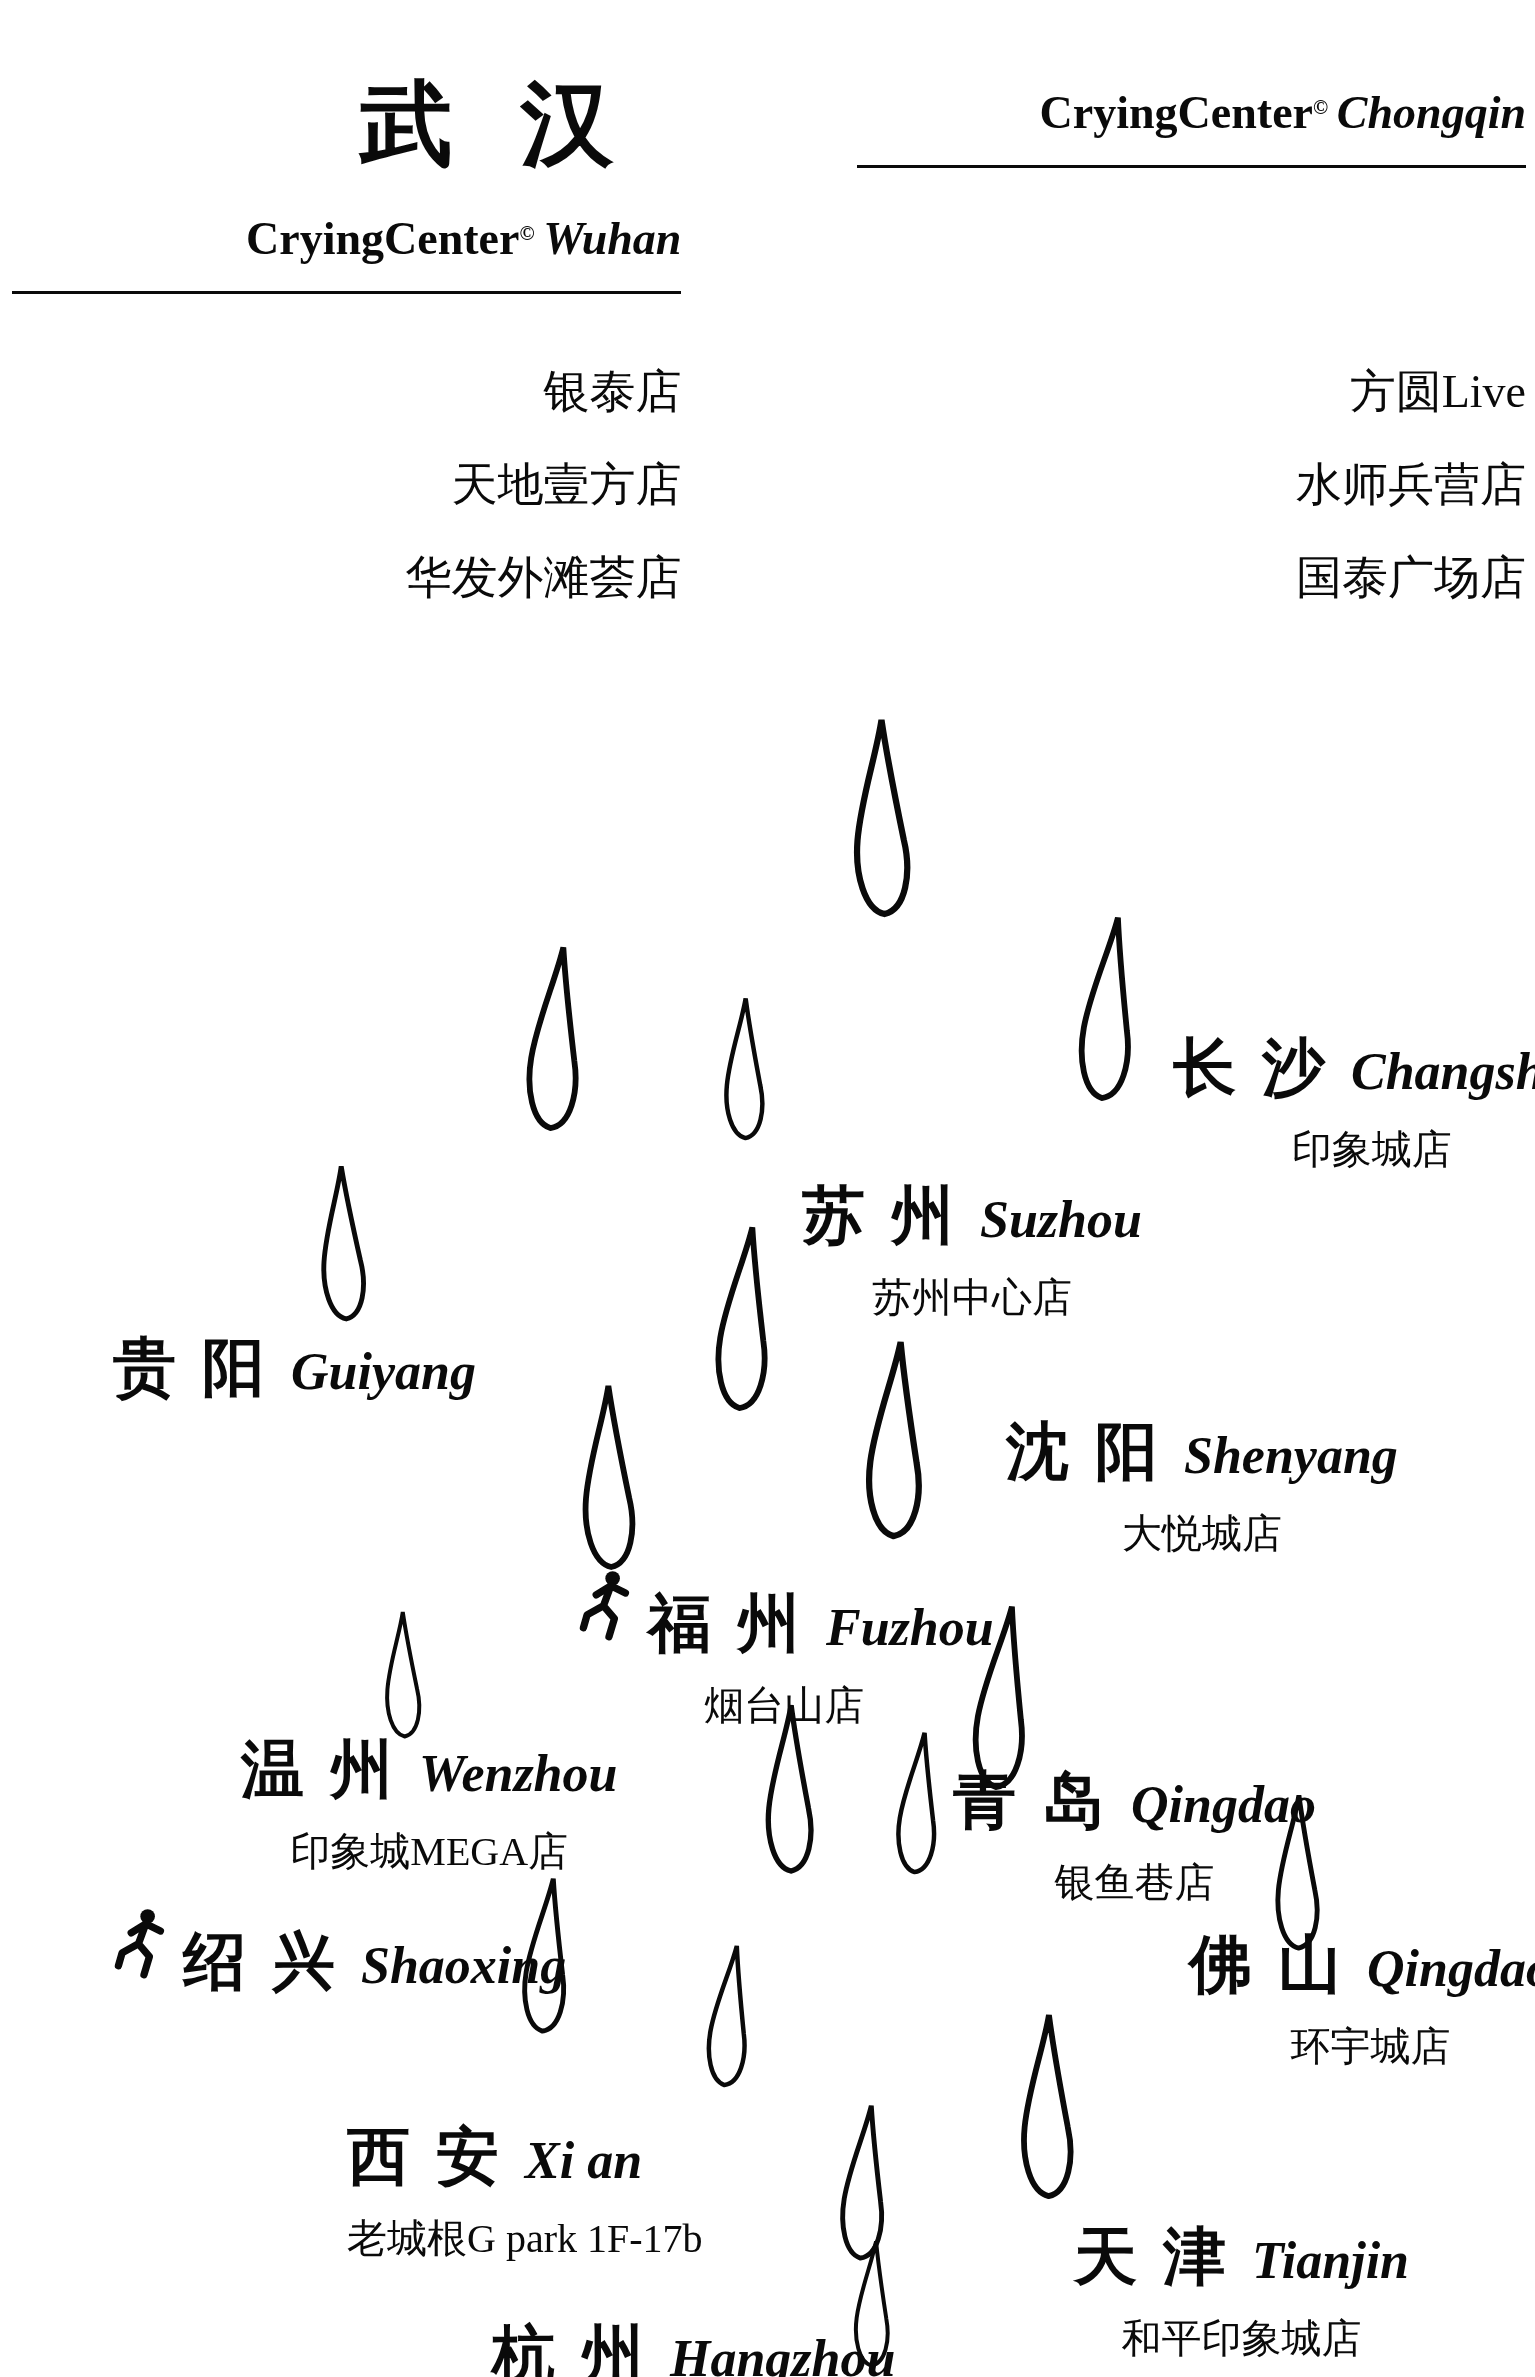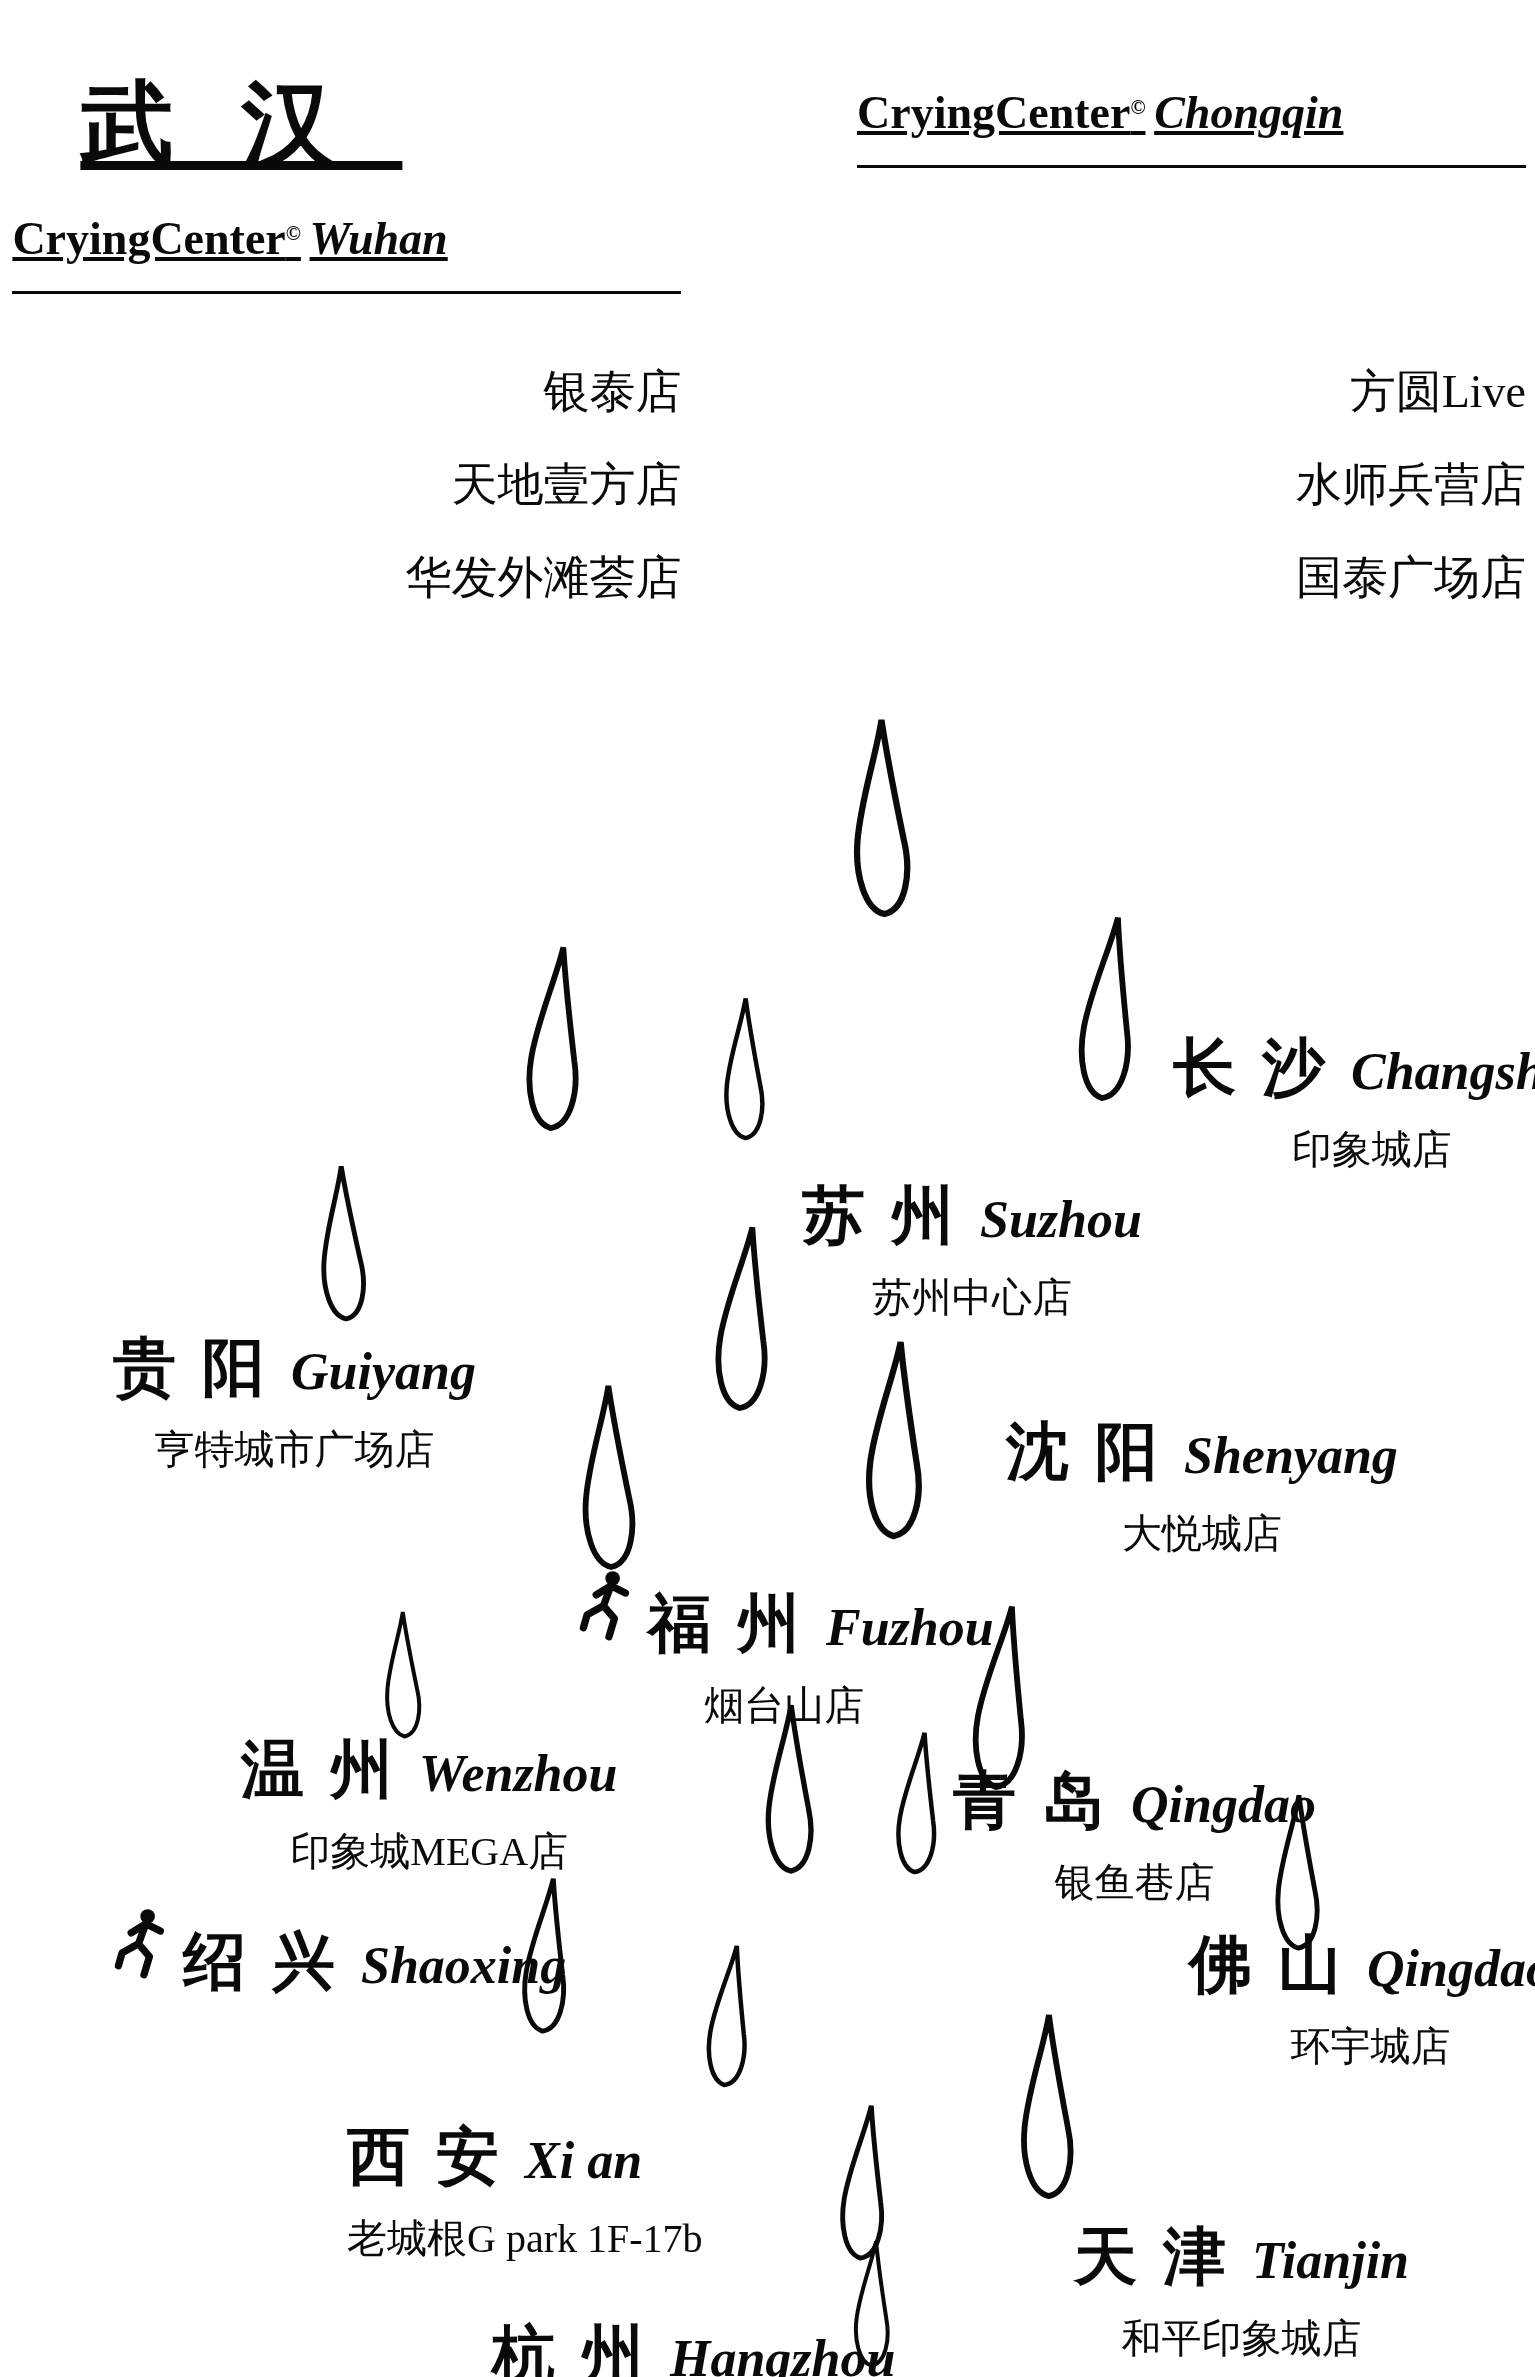--- a/index.html
+++ b/index.html
@@ -7,21 +7,21 @@
     position: relative;
     width: 1535px;
     height: 2377px;
     background: #ffffff;
     overflow: hidden;
     color: #0a0a0a;
     font-family: "Liberation Serif", serif;
   }
 
   
-  .header { position: absolute; top: 62px; width: 669px; text-align: left; text-decoration: underline; }
+  .header { position: absolute; top: 62px; width: 669px; text-align: right; }
   #header-wuhan    { left: 12.4px; }
   #header-chongqin { left: 857px; }
   .header-city {
     font-size: 93px; font-weight: bold;
     letter-spacing: 68px; padding-left: 68px;
     white-space: nowrap;
   }
   .brand-line { margin-top: 23.5px; font-size: 46px; font-weight: bold; white-space: nowrap; }
   .brand-line sup { font-size: 44%; vertical-align: 60%; }
   .brand-city { font-style: italic; margin-left: 8.7px; }
@@ -144,21 +144,20 @@
     <div class="city-store">印象城店</div>
   </div>
 
   <div class="city" style="left:802px; top:1173px;">
     <div class="city-name"><span class="city-cn">苏州</span><span class="city-en">Suzhou</span></div>
     <div class="city-store">苏州中心店</div>
   </div>
 
   <div class="city" style="left:65px; top:1325px;margin-left:48px;">
     <div class="city-name"><span class="city-cn">贵阳</span><span class="city-en">Guiyang</span></div>
-    <div class="city-store">亨特城市广场店</div>
   </div>
 
   <div class="city" style="left:1006px; top:1409px;">
     <div class="city-name"><span class="city-cn">沈阳</span><span class="city-en">Shenyang</span></div>
     <div class="city-store">大悦城店</div>
   </div>
 
   <div class="city" style="left:575px; top:1578px;">
     <div class="city-name"><span class="figure-icon"><svg viewBox="0 0 60 80">
             <use href="#figureShape"></use>

